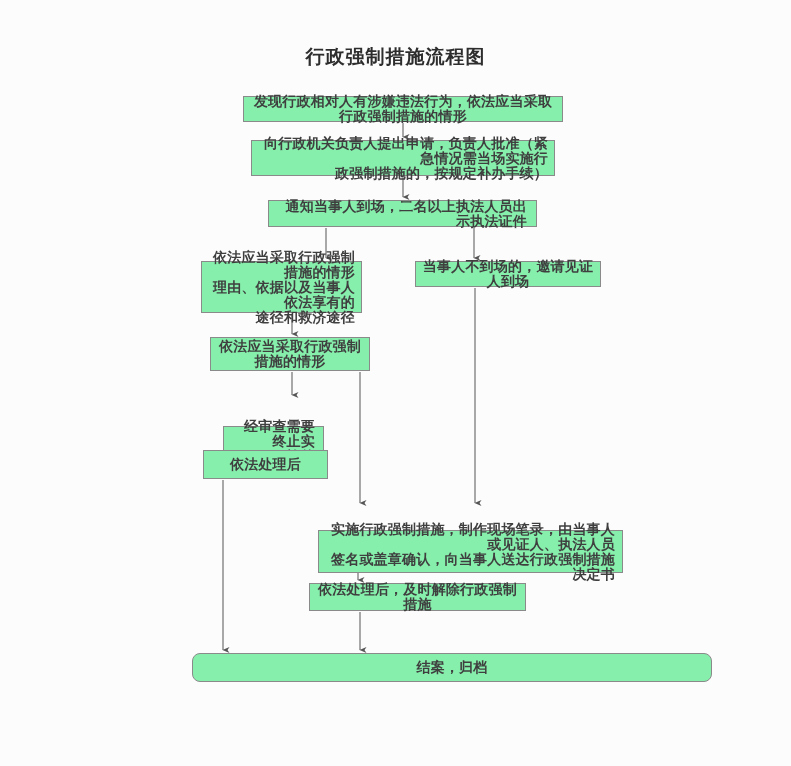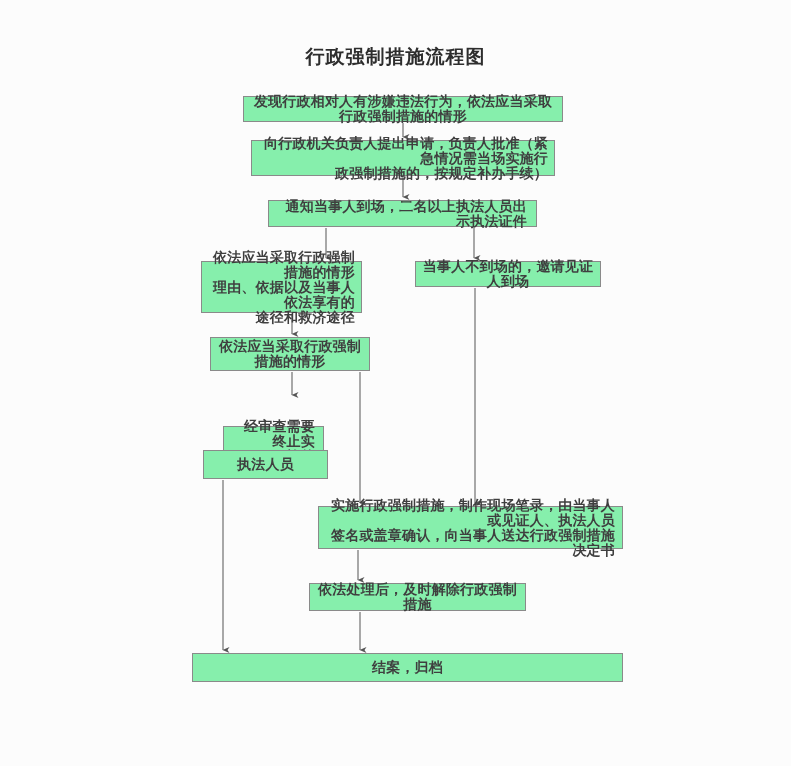--- a/index.html
+++ b/index.html
@@ -37,23 +37,23 @@
   .node.left{justify-content:flex-start;text-align:right;}
   
   .n0 {left:243px;top:96px; width:320px;height:26px;padding:0 4px;}
   .n1 {left:251px;top:140px;width:304px;height:36px;padding:0 6px;}
   .n2 {left:268px;top:200px;width:269px;height:27px;padding:4px 9px;}
   .n3 {left:201px;top:261px;width:161px;height:52px;padding:0 6px;}
   .n4 {left:415px;top:261px;width:186px;height:26px;padding:0 6px;}
   .n5 {left:210px;top:337px;width:160px;height:34px;padding:0 8px;}
   .n6 {left:223px;top:398px;width:101px;height:31px;padding:0 8px;margin-top:28px;}
   .n7 {left:203px;top:450px;width:125px;height:29px;padding:0 4px;}
-  .n8 {left:318px;top:506px;width:305px;height:43px;padding:0 7px;}
+  .n8 {left:318px;top:530px;width:305px;height:43px;padding:0 7px;}
   .n9 {left:295px;top:583px;width:217px;height:28px;padding:0 4px;margin-left:14px;}
-  .n10{left:192px;top:653px;width:431px;height:29px;padding:0 4px;}
+  .n10{left:192px;top:653px;width:520px;height:29px;padding:0 4px;border-radius:8px;}
 </style>
 </head>
 <body>
 
 <div class="canvas">
 
   <div class="page-title">行政强制措施流程图</div>
 
   <svg class="edges" width="791" height="766" viewBox="0 0 791 766" xmlns="http://www.w3.org/2000/svg">
     <defs>
@@ -79,19 +79,19 @@
   <div class="node n1 left">向行政机关负责人提出申请，负责人批准（紧急情况需当场实施行
 政强制措施的，按规定补办手续）</div>
   <div class="node n2 left">通知当事人到场，二名以上执法人员出示执法证件</div>
   <div class="node n3 left">依法应当采取行政强制措施的情形
 理由、依据以及当事人依法享有的
 途径和救济途径</div>
   <div class="node n4 center">当事人不到场的，邀请见证人到场</div>
   <div class="node n5 center">依法应当采取行政强制措施的情形</div>
   <div class="node n6 left">经审查需要终止实
 施的</div>
-  <div class="node n7 center">执法人员</div>
+  <div class="node n7 center">依法处理后</div>
   <div class="node n8 left">实施行政强制措施，制作现场笔录，由当事人或见证人、执法人员
 签名或盖章确认，向当事人送达行政强制措施决定书</div>
   <div class="node n9 center">依法处理后，及时解除行政强制措施</div>
   <div class="node n10 center">结案，归档</div>
 
 </div>
 
 </body></html>

